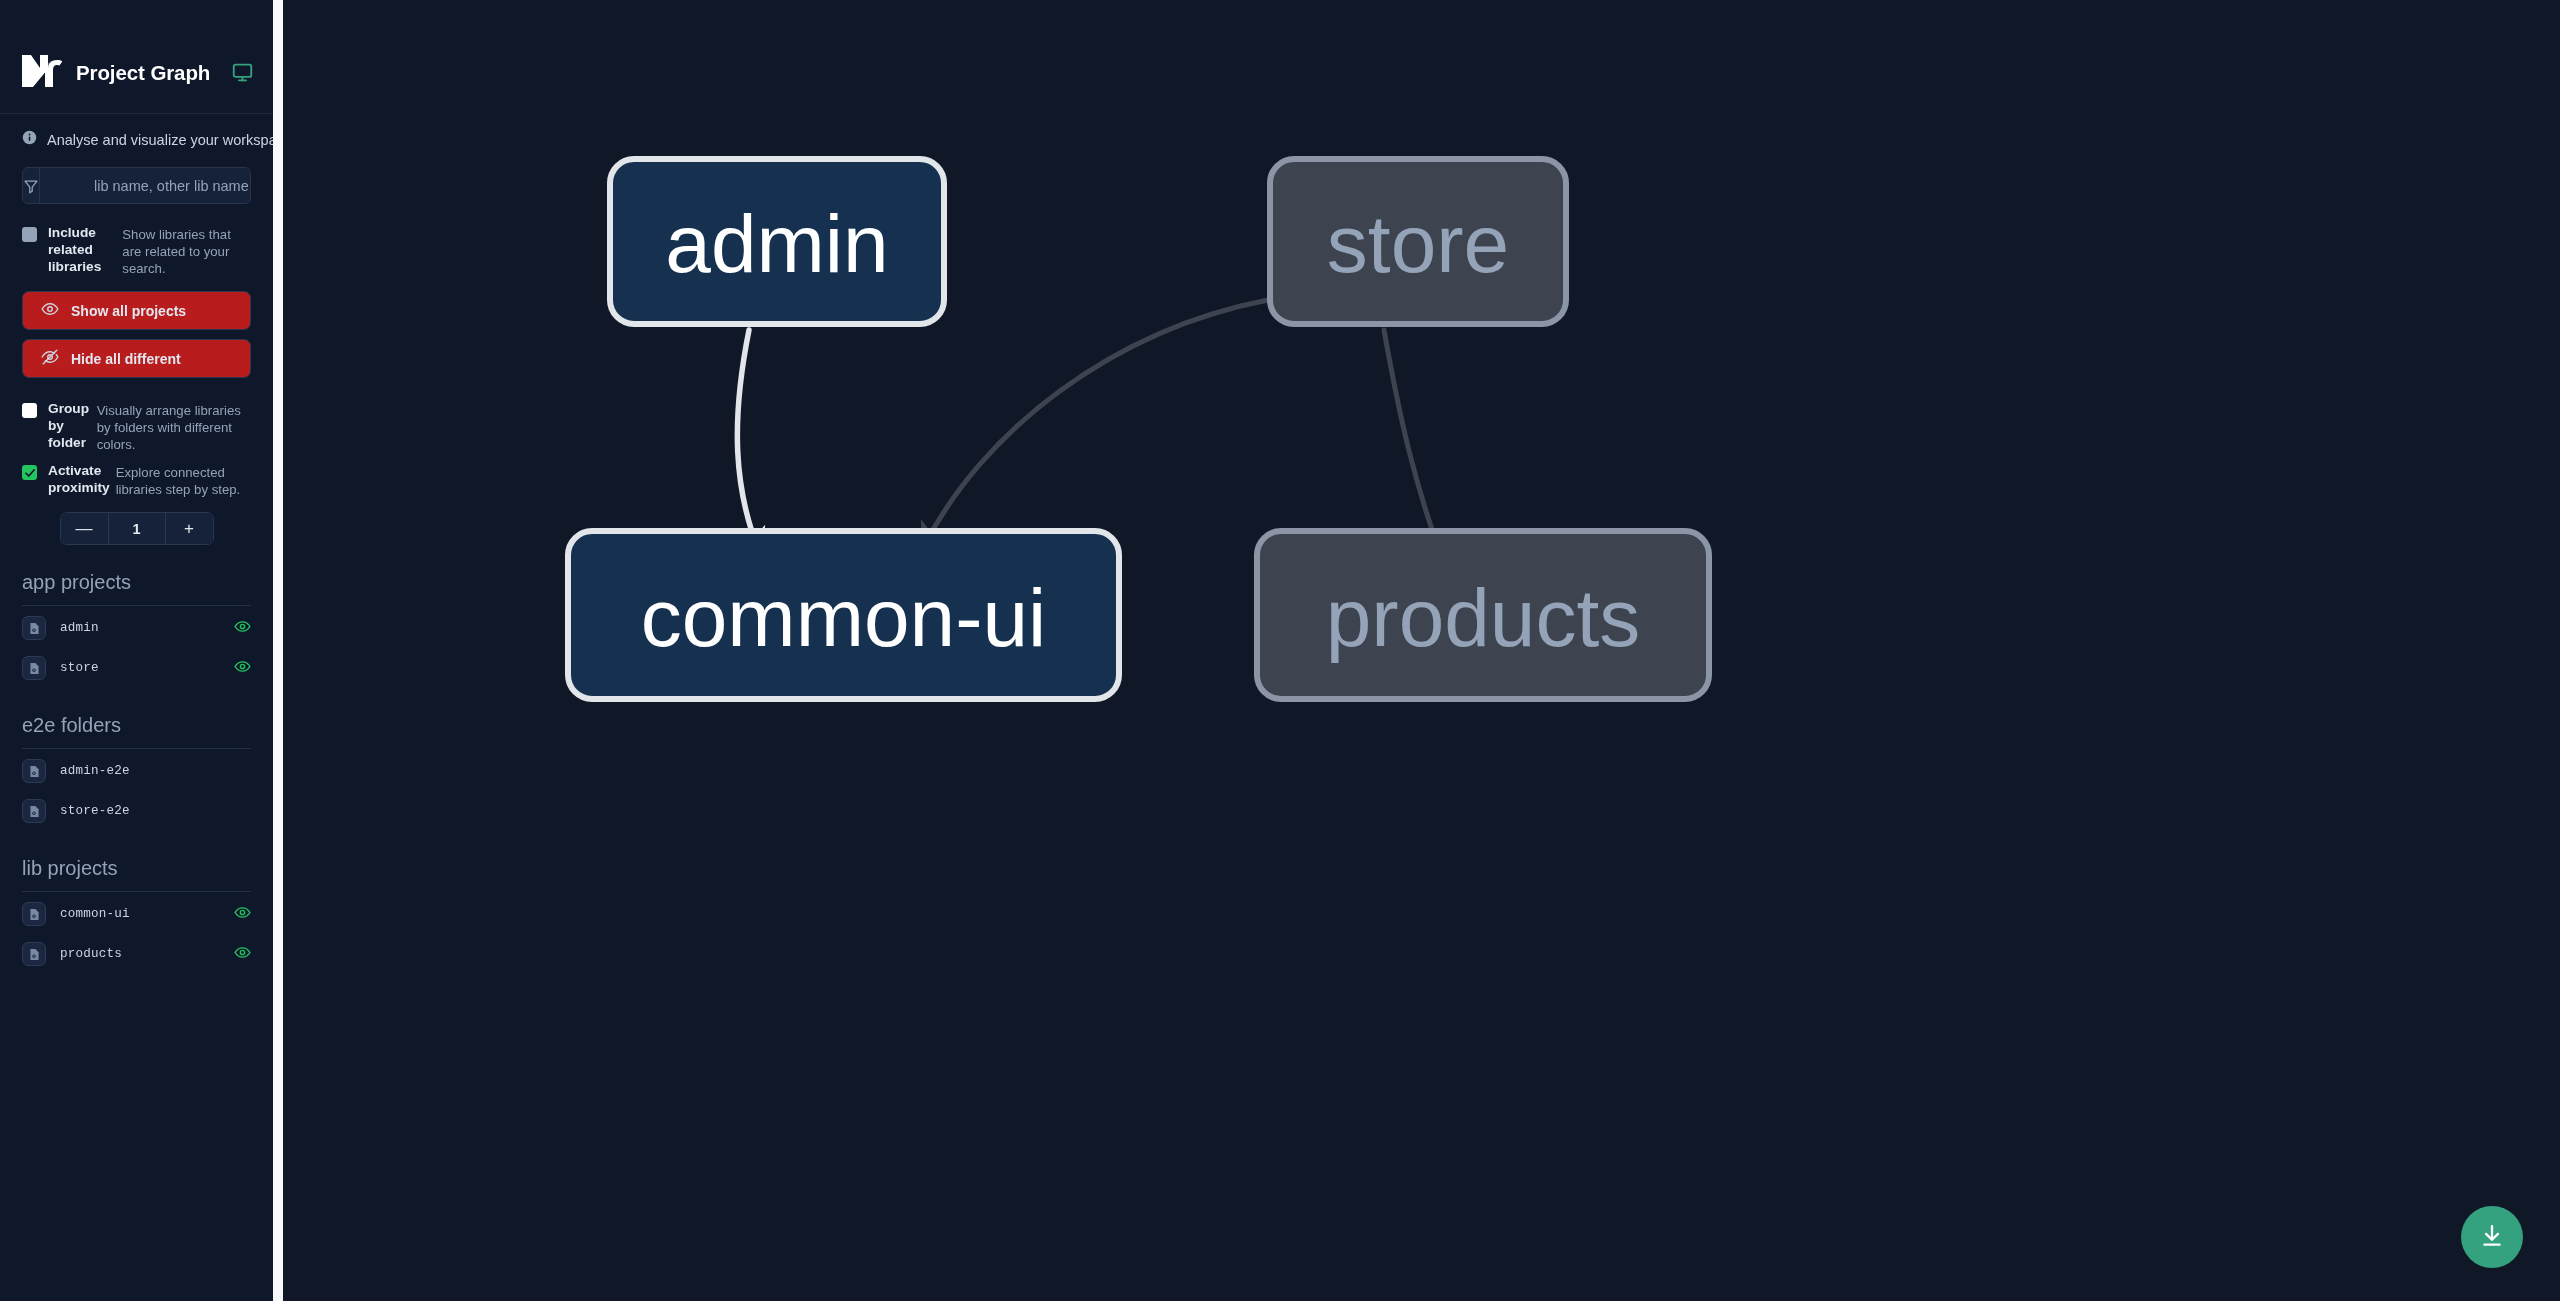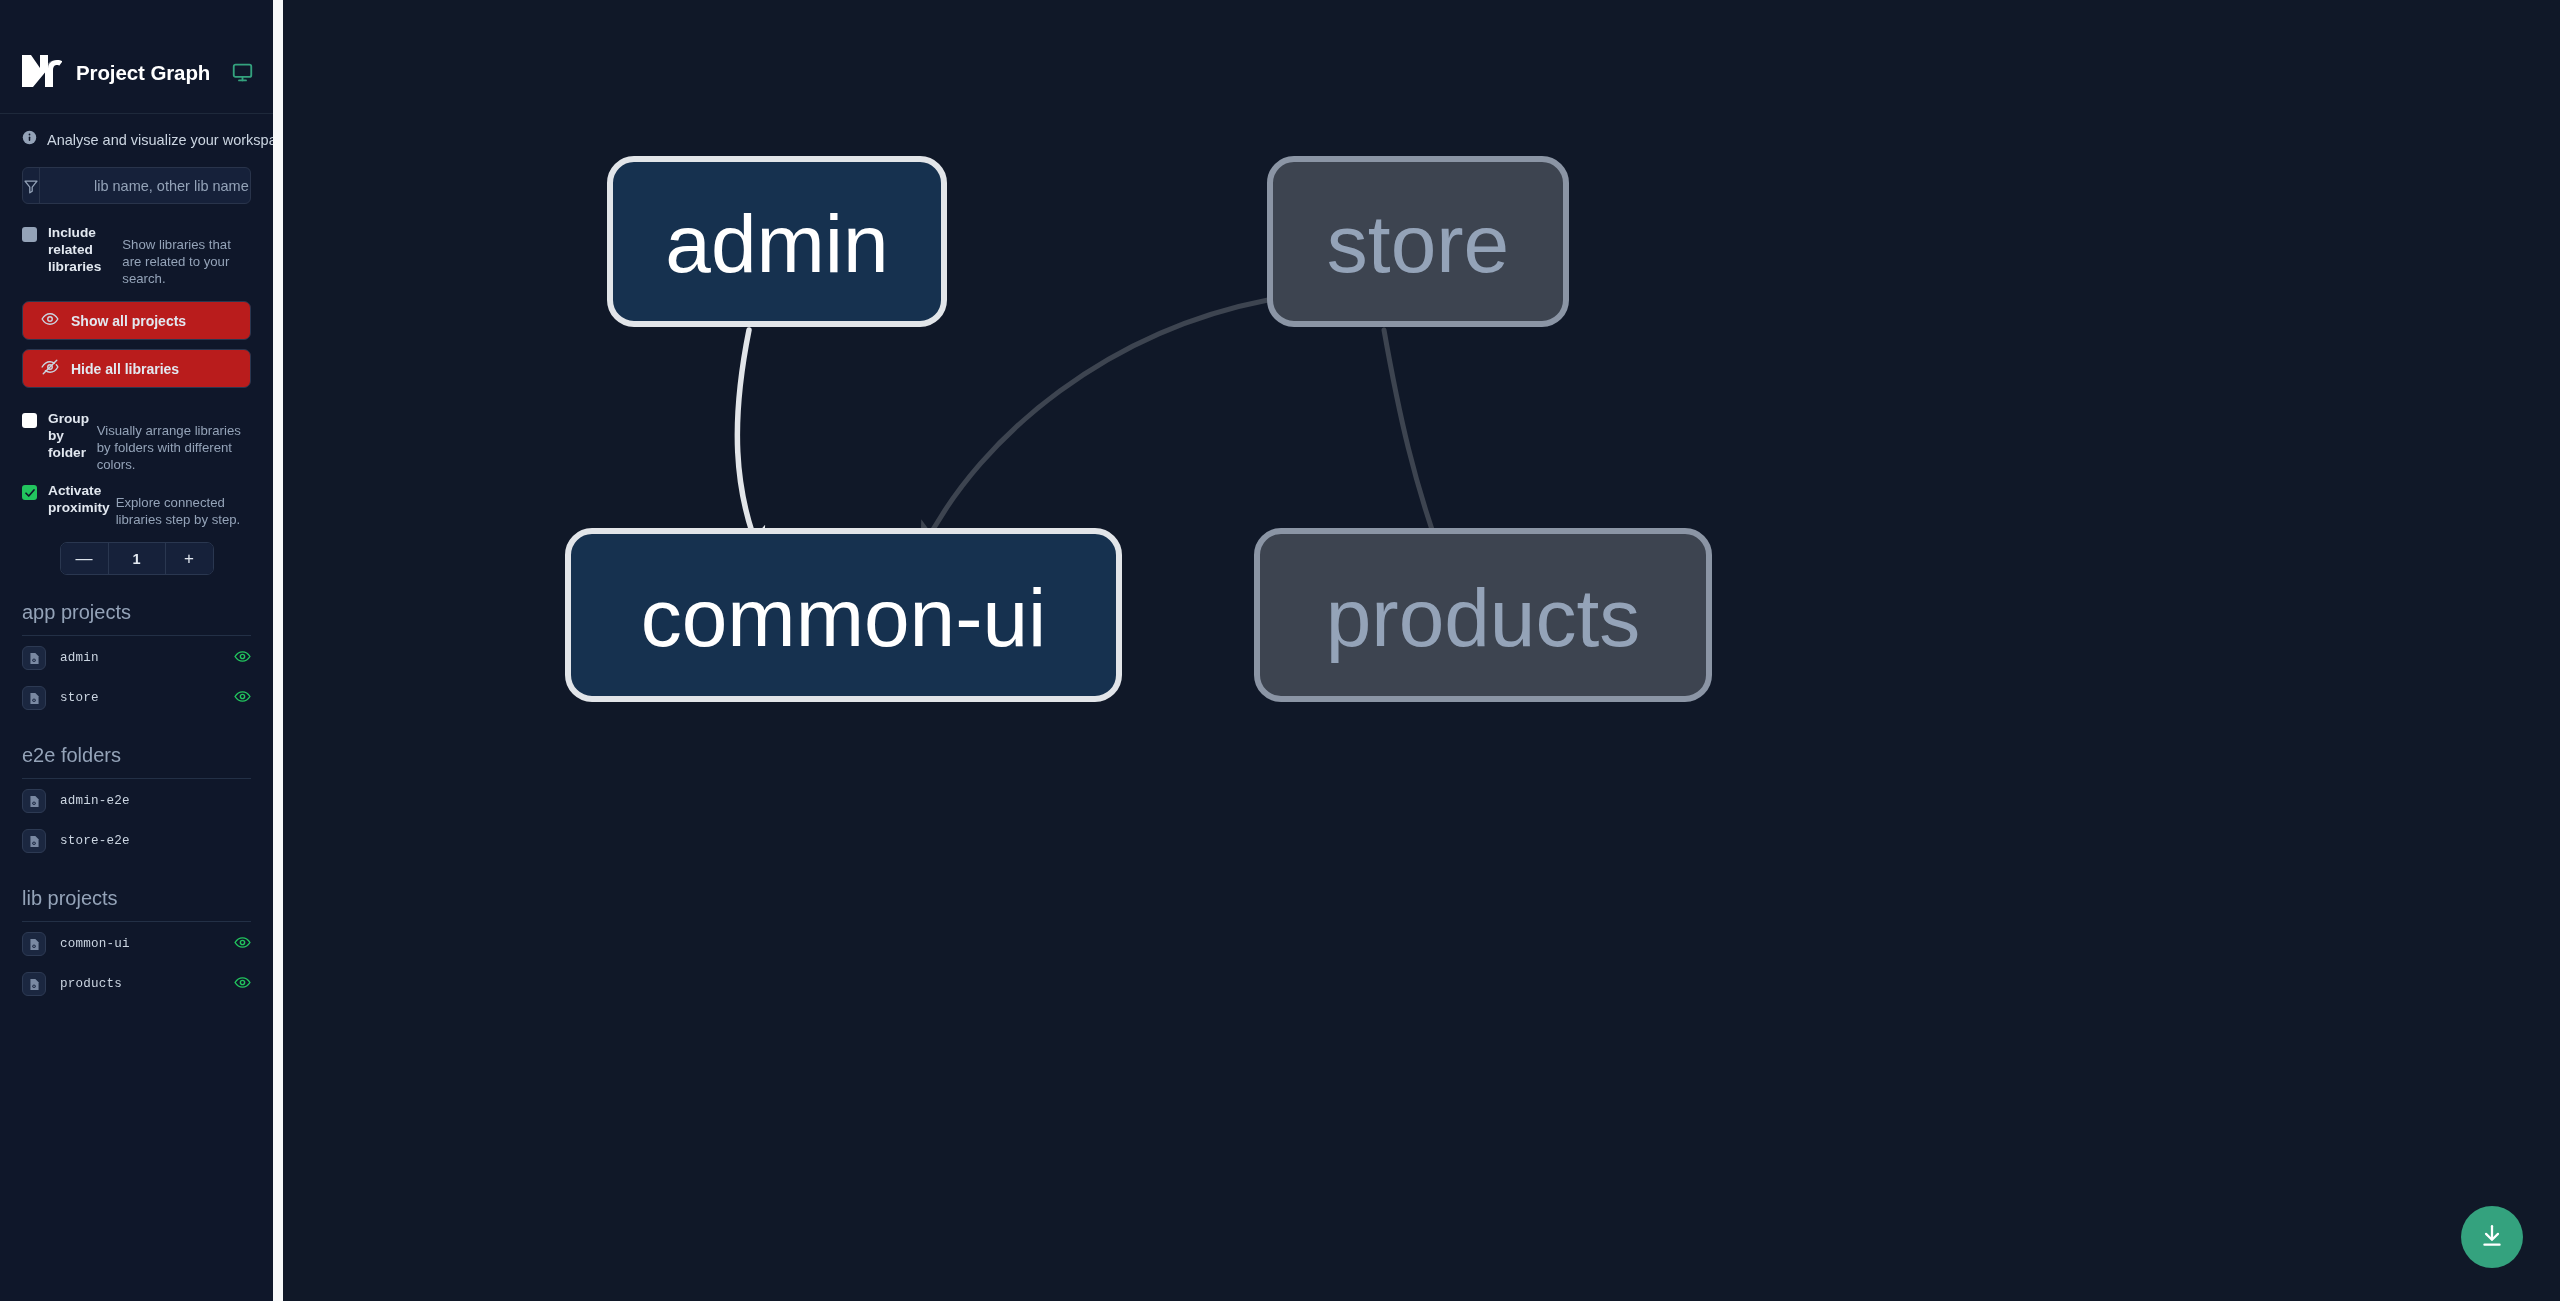--- a/index.html
+++ b/index.html
@@ -74,21 +74,21 @@
     width: 15px; height: 15px; flex: 0 0 15px;
     margin-top: 3px; border-radius: 3px;
     display: flex; align-items: center; justify-content: center;
   }
   .cbox.unchecked-grey { background: #94a3b8; }
   .cbox.unchecked-white { background: #ffffff; }
   .cbox.checked { background: #22c55e; }
   .cbox.checked svg { width: 12px; height: 12px; }
   .check-texts { display: flex; flex-direction: row; }
   .check-label { font-size: 13.7px; font-weight: 700; color: #e2e8f0; line-height: 17px; }
-  .check-desc { font-size: 13.2px; color: #94a3b8; line-height: 17px; margin-top: 12px; max-width: 180px; }
+  .check-desc { font-size: 13.2px; color: #94a3b8; line-height: 17px; margin-top: 2px; max-width: 180px; }
 
   .btn-wrap { padding: 14px 22px 0 22px; display: flex; flex-direction: column; gap: 9px; }
   .sbtn {
     height: 39px; width: 100%;
     background: #b91c1c;
     border: 1px solid #2a3750;
     border-radius: 7px;
     display: flex; align-items: center; gap: 12px;
     padding: 0 18px;
     cursor: pointer;
@@ -250,21 +250,21 @@
       </button>
       <button class="sbtn">
         <span>
           <svg viewBox="0 0 24 24" fill="none" stroke="#cbd5e1" stroke-width="1.9" stroke-linecap="round" stroke-linejoin="round" xmlns="http://www.w3.org/2000/svg">
             <path d="M1.5 12 s4 -7 10.5 -7 c2.2 0 4.1 .8 5.7 1.9"></path>
             <path d="M20.4 9 c1.3 1.4 2.1 3 2.1 3 s-4 7 -10.5 7 c-2.4 0 -4.4 -.9 -6.1 -2.1"></path>
             <circle cx="12" cy="12" r="3"></circle>
             <line x1="3" y1="21" x2="21" y2="3"></line>
           </svg>
         </span>
-        <span>Hide all libraries</span>
+        <span>Hide all different</span>
       </button>
     </div>
 
     <div class="check-row" style="padding-top:22px;">
       <span class="cbox unchecked-white"></span>
       <span class="check-texts">
         <span class="check-label">Group by folder</span>
         <span class="check-desc">Visually arrange libraries by folders with different colors.</span>
       </span>
     </div>

